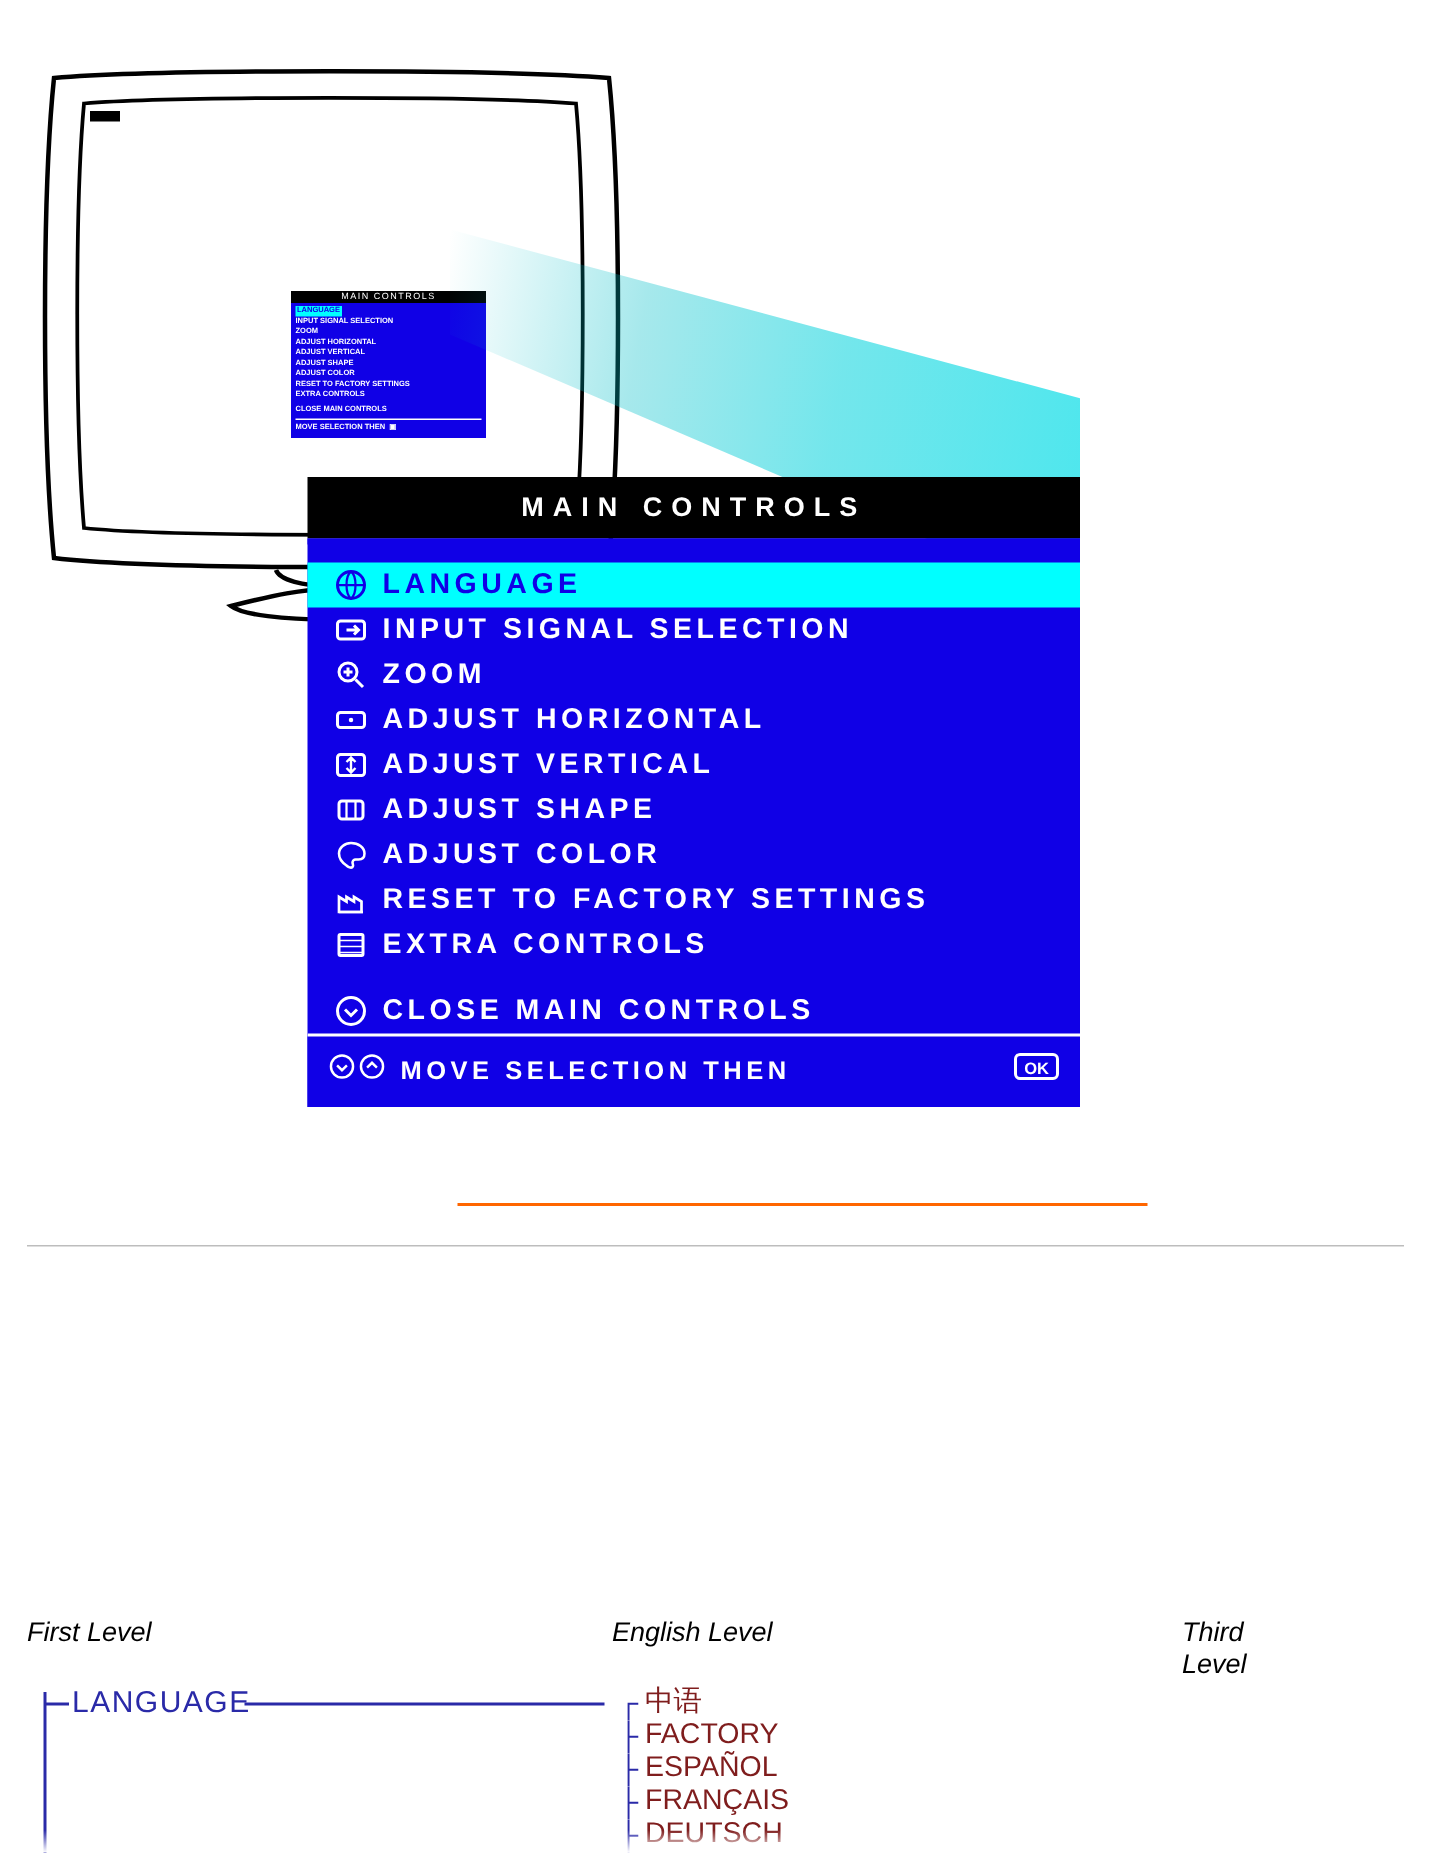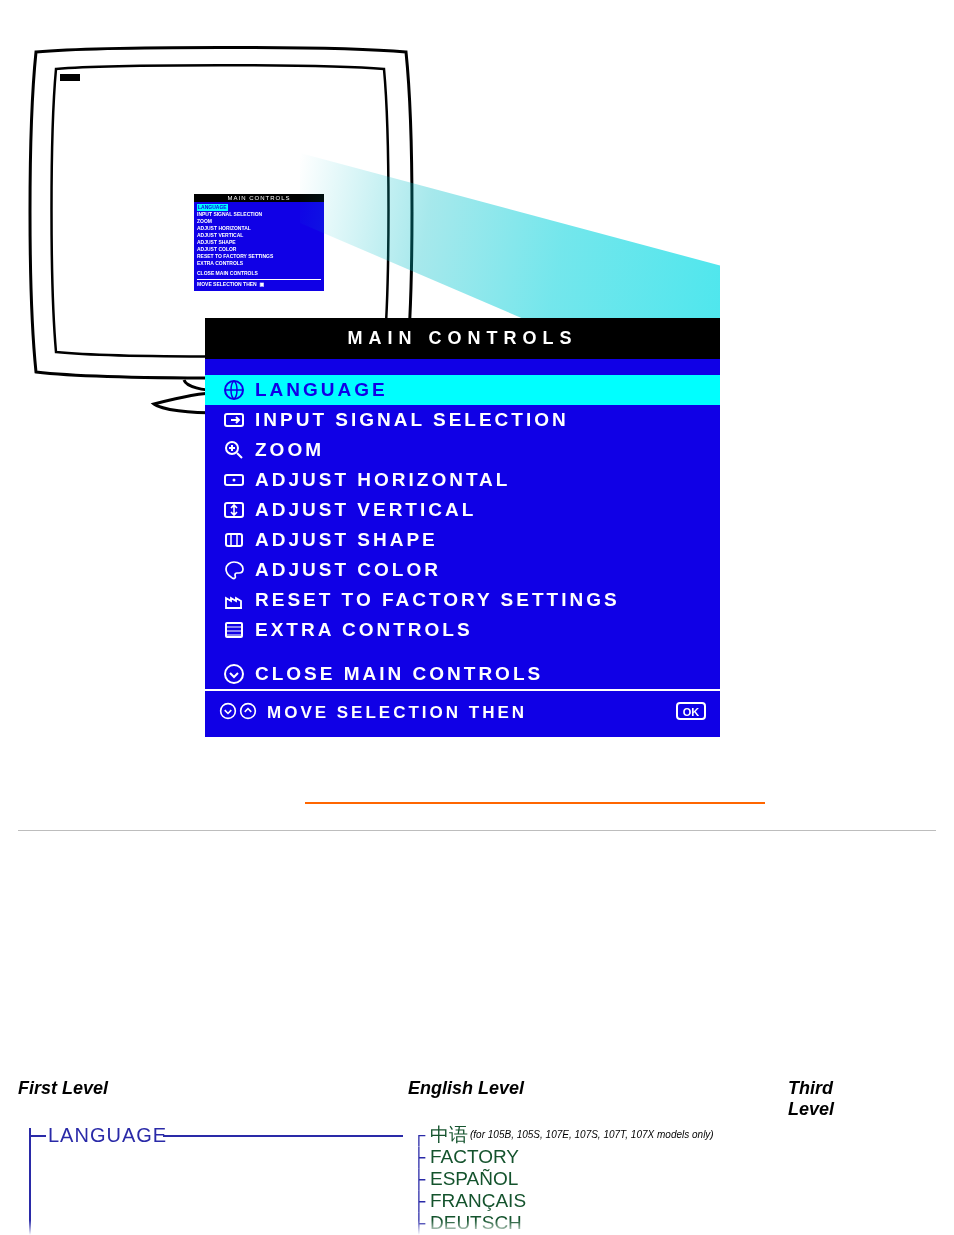--- a/index.html
+++ b/index.html
@@ -40,33 +40,33 @@
   .foot-lbl{font-weight:bold;font-size:17px;letter-spacing:3px;flex:1;}
   .foot-ok svg{width:30px;height:20px;}
 
   
   .orange-rule{position:absolute;left:305px;top:802px;width:460px;height:2px;background:#ff6600;}
   .grey-hr{position:absolute;left:18px;top:830px;width:918px;height:1px;background:#bdbdbd;}
 
   
   .heading{position:absolute;left:18px;top:990px;font-size:26px;}
   .heading b{font-weight:800;}
-  .level-h{position:absolute;top:1078px;font-weight:700;font-style:italic;font-size:18px;}
+  .level-h{position:absolute;top:1078px;font-weight:400;font-style:italic;font-size:18px;}
   .level-h.first{left:18px;}
   .level-h.second{left:408px;}
   .level-h.third{left:788px;font-style:italic;}
 
   
   .tree{position:absolute;left:28px;top:1128px;}
   .first-label{position:absolute;left:20px;top:-4px;color:#2a2aa8;font-size:20px;letter-spacing:1px;}
   .tree svg{display:block;}
   .lang-items{position:absolute;left:408px;top:1124px;}
   .li-row{display:flex;align-items:flex-end;line-height:22px;}
   .bracket{color:#2a2aa8;width:22px;text-align:center;font-size:18px;}
-  .lang-label{color:#14532d;font-size:19px;}
+  .lang-label{color:#7f1d1d;font-size:19px;}
   .lang-note{font-size:10px;font-style:italic;color:#000;margin-left:2px;}
 
   
   .fade{position:absolute;left:0;top:1220px;width:100%;height:15px;background:linear-gradient(#fff0,#fff);}
 </style>
 </head>
 <body>
 
 <svg width="0" height="0" style="position:absolute">
   <defs>
@@ -271,21 +271,20 @@
       <path d="M2 8 h16" stroke="#2a2aa8" stroke-width="2"></path>
       <path d="M135 8 h240" stroke="#2a2aa8" stroke-width="2"></path>
     </svg>
     <div class="first-label">LANGUAGE</div>
   </div>
 
   <div class="lang-items">
     <div class="li-row">
       <span class="bracket">┌</span>
       <span class="lang-label">中语</span>
-      <span class="lang-note">(for 105B, 105S, 107E, 107S, 107T, 107X models only)</span>
     </div>
     <div class="li-row">
       <span class="bracket">├</span>
         <span class="lang-label">FACTORY</span>
     </div>
     <div class="li-row">
       <span class="bracket">├</span>
         <span class="lang-label">ESPAÑOL</span>
     </div>
     <div class="li-row">

